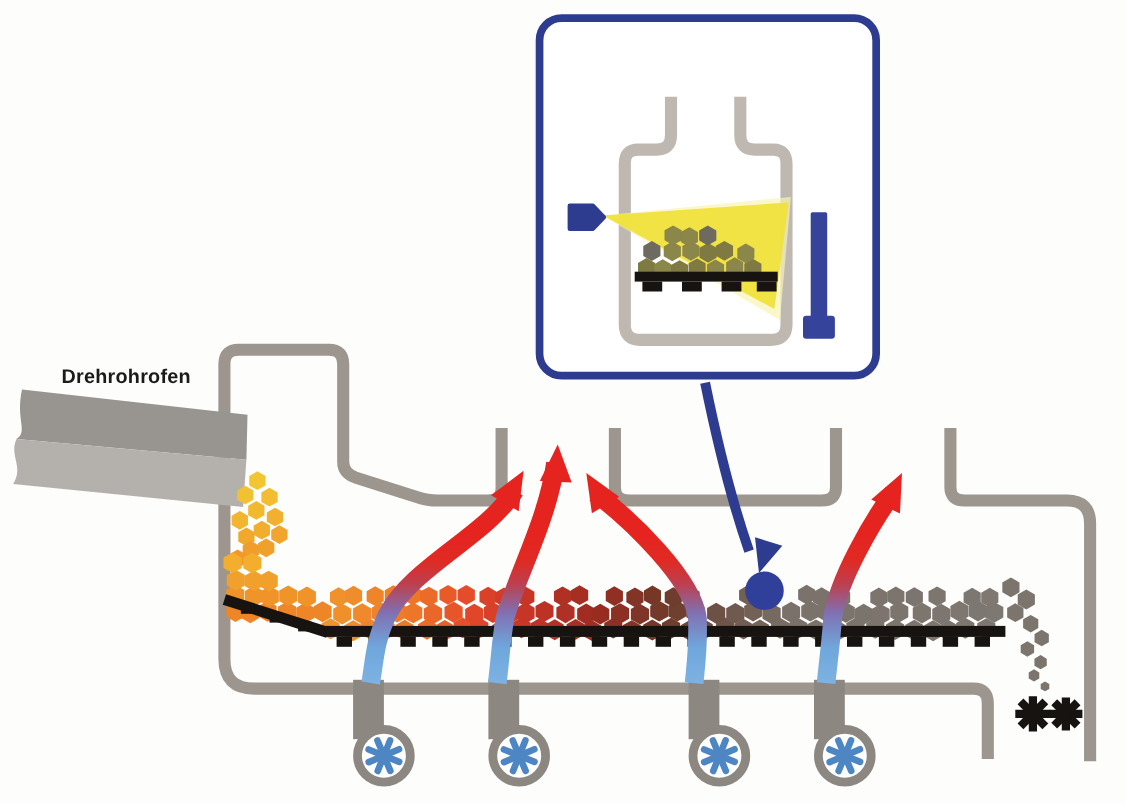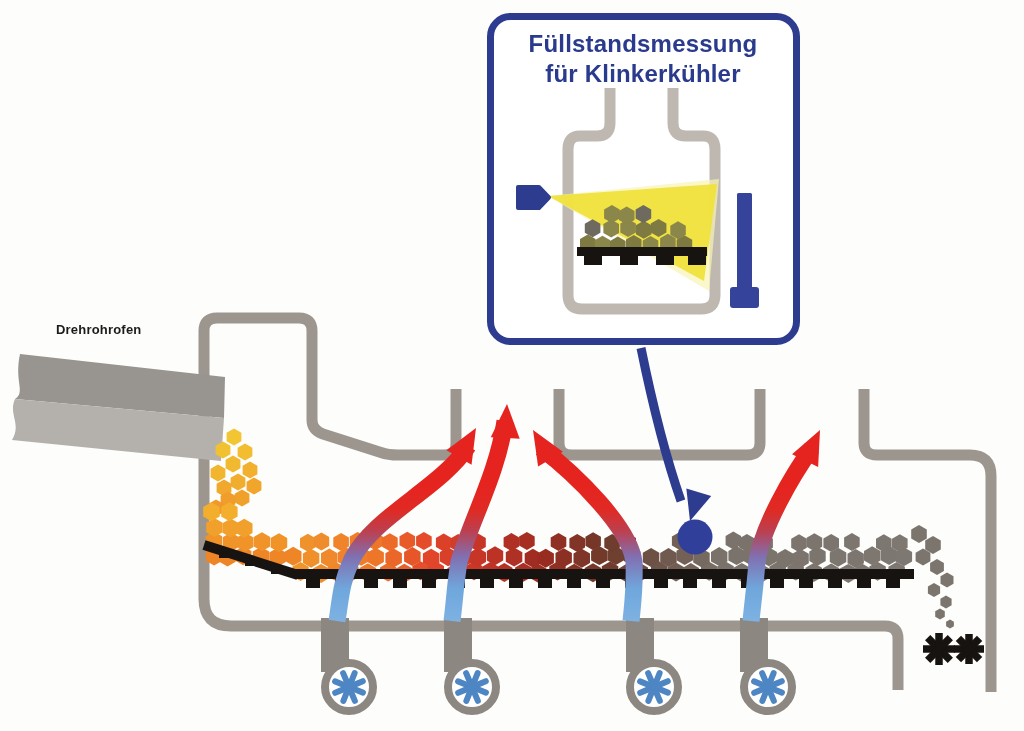--- a/index.html
+++ b/index.html
@@ -2,21 +2,21 @@
 <html><head>
 <meta charset="utf-8">
 <style>
   html,body{margin:0;padding:0;background:#e8e8e8;}
   .stage{
     position:relative;width:1024px;height:731px;background:#FDFDFC;
     overflow:hidden;font-family:"Liberation Sans",sans-serif;
   }
   .stage svg{position:absolute;left:0;top:0;}
   .kiln-label{
-    position:absolute;left:56px;top:322px;font-size:13px;font-weight:700;
+    position:absolute;left:56px;top:332px;font-size:18px;font-weight:700;
     color:#1b1b1b;letter-spacing:.2px;white-space:nowrap;text-align:center;
   }
   .callout-title{
     position:absolute;left:490px;top:29px;width:306px;text-align:center;
     font-weight:700;color:#2A3A8C;line-height:30px;font-size:24px;
     letter-spacing:.2px;
   }
 </style>
 </head>
 <body>
@@ -322,17 +322,13 @@
       </g>
       <g>
         <path d="M641 348 C652 402 666 458 681 501" fill="none" stroke="#2E3C90" stroke-width="9"></path>
         <polygon points="690,521 686.3391893141627,488.51002515971334 711.2031129692016,496.1116894825045" fill="#2E3C90"></polygon>
         <circle cx="695" cy="537" r="17.5" fill="#2F3F9A"></circle>
       </g>
     </svg>
 
   <div class="kiln-label">Drehrohrofen</div>
 
-  <div class="callout-title">
-    <div>Füllstandsmessung</div>
-    <div>für Klinkerkühler</div>
-  </div>
 </div>
 
 </body></html>

